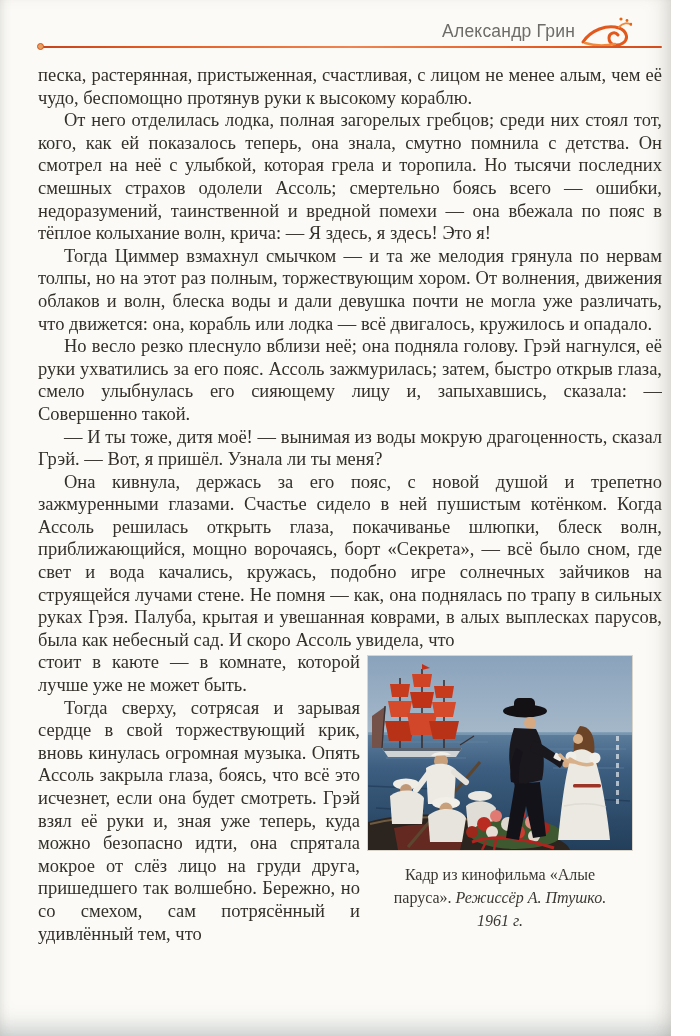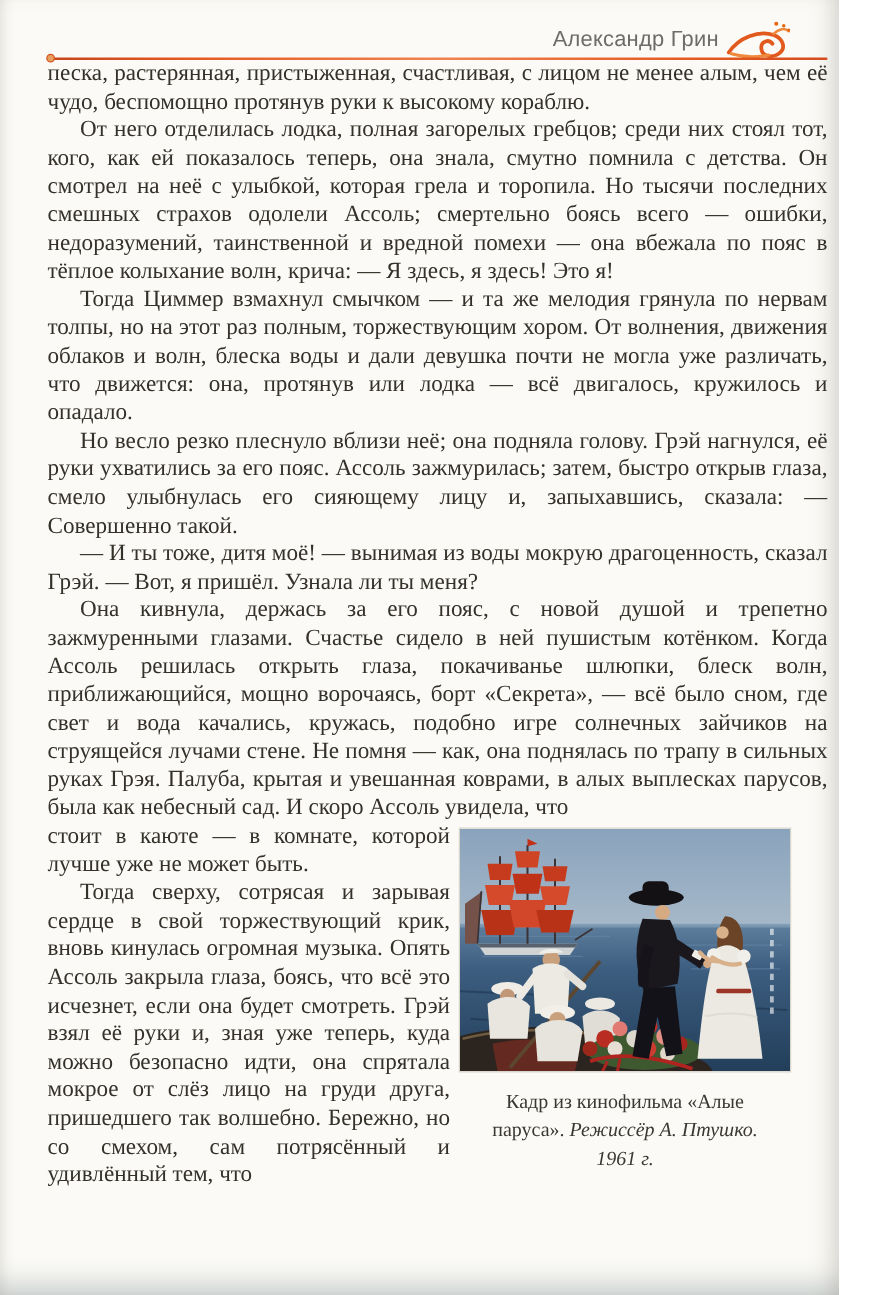--- a/index.html
+++ b/index.html
@@ -29,21 +29,21 @@
     background:linear-gradient(to right,#c6441c,#e45a22 18%,#ef8450 50%,#e45a22 82%,#d44d1e);
     border-radius:1px;
   }
   .head-rule::before {
     content:""; position:absolute; left:-3px; top:-3px;
     width:5px; height:5px; border-radius:50%;
     background:#e8a060; border:1px solid #d4541f;
   }
   
   .text-block {
-    position:absolute; left:38px; top:48px; width:624px; height:902px;
+    position:absolute; left:38px; top:64px; width:624px; height:902px;
     overflow:hidden;
     font-size:18.5px; line-height:22.6px; text-align:justify;
   }
   .para { text-indent:26px; }
   .para.noindent { text-indent:0; }
   .wrap-row { display:flex; align-items:flex-start;font-family:Liberation Serif, serif; }
   .narrow-col { width:322px; flex:0 0 322px; }
   .film-figure { width:264px; margin:5px 0 0 8px; }
   .film-figure svg.photo { display:block; outline:1px solid #d9d5cb; }
   .figcaption {
@@ -79,21 +79,21 @@
           <circle cx="50" cy="8" r="1.2"></circle>
       </g>
     </svg>
   </div>
 
   <div class="head-rule"></div>
 
   <div class="text-block">
     <p class="para noindent">песка, растерянная, пристыженная, счастливая, с лицом не менее алым, чем её чудо, беспомощно протянув руки к высокому кораблю.</p>
     <p class="para">От него отделилась лодка, полная загорелых гребцов; среди них стоял тот, кого, как ей показалось теперь, она знала, смутно помнила с детства. Он смотрел на неё с улыбкой, которая грела и торопила. Но тысячи последних смешных страхов одолели Ассоль; смертельно боясь всего — ошибки, недоразумений, таинственной и вредной помехи — она вбежала по пояс в тёплое колыхание волн, крича: — Я здесь, я здесь! Это я!</p>
-    <p class="para">Тогда Циммер взмахнул смычком — и та же мелодия грянула по нервам толпы, но на этот раз полным, торжествующим хором. От волнения, движения облаков и волн, блеска воды и дали девушка почти не могла уже различать, что движется: она, протянув или лодка — всё двигалось, кружилось и опадало.</p>
+    <p class="para">Тогда Циммер взмахнул смычком — и та же мелодия грянула по нервам толпы, но на этот раз полным, торжествующим хором. От волнения, движения облаков и волн, блеска воды и дали девушка почти не могла уже различать, что движется: она, корабль или лодка — всё двигалось, кружилось и опадало.</p>
     <p class="para">Но весло резко плеснуло вблизи неё; она подняла голову. Грэй нагнулся, её руки ухватились за его пояс. Ассоль зажмурилась; затем, быстро открыв глаза, смело улыбнулась его сияющему лицу и, запыхавшись, сказала: — Совершенно такой.</p>
     <p class="para">— И ты тоже, дитя моё! — вынимая из воды мокрую драгоценность, сказал Грэй. — Вот, я пришёл. Узнала ли ты меня?</p>
     <p class="para">Она кивнула, держась за его пояс, с новой душой и трепетно зажмуренными глазами. Счастье сидело в ней пушистым котёнком. Когда Ассоль решилась открыть глаза, покачиванье шлюпки, блеск волн, приближающийся, мощно ворочаясь, борт «Секрета», — всё было сном, где свет и вода качались, кружась, подобно игре солнечных зайчиков на струящейся лучами стене. Не помня — как, она поднялась по трапу в сильных руках Грэя. Палуба, крытая и увешанная коврами, в алых выплесках парусов, была как небесный сад. И скоро Ассоль увидела, что</p>
 
     <div class="wrap-row">
       <div class="narrow-col">
         <p class="para noindent">стоит в каюте — в комнате, которой лучше уже не может быть.</p>
         <p class="para">Тогда сверху, сотрясая и зарывая сердце в свой торжествующий крик, вновь кинулась огромная музыка. Опять Ассоль закрыла глаза, боясь, что всё это исчезнет, если она будет смотреть. Грэй взял её руки и, зная уже теперь, куда можно безопасно идти, она спрятала мокрое от слёз лицо на груди друга, пришедшего так волшебно. Бережно, но со смехом, сам потрясённый и удивлённый тем, что</p>
       </div>
 

